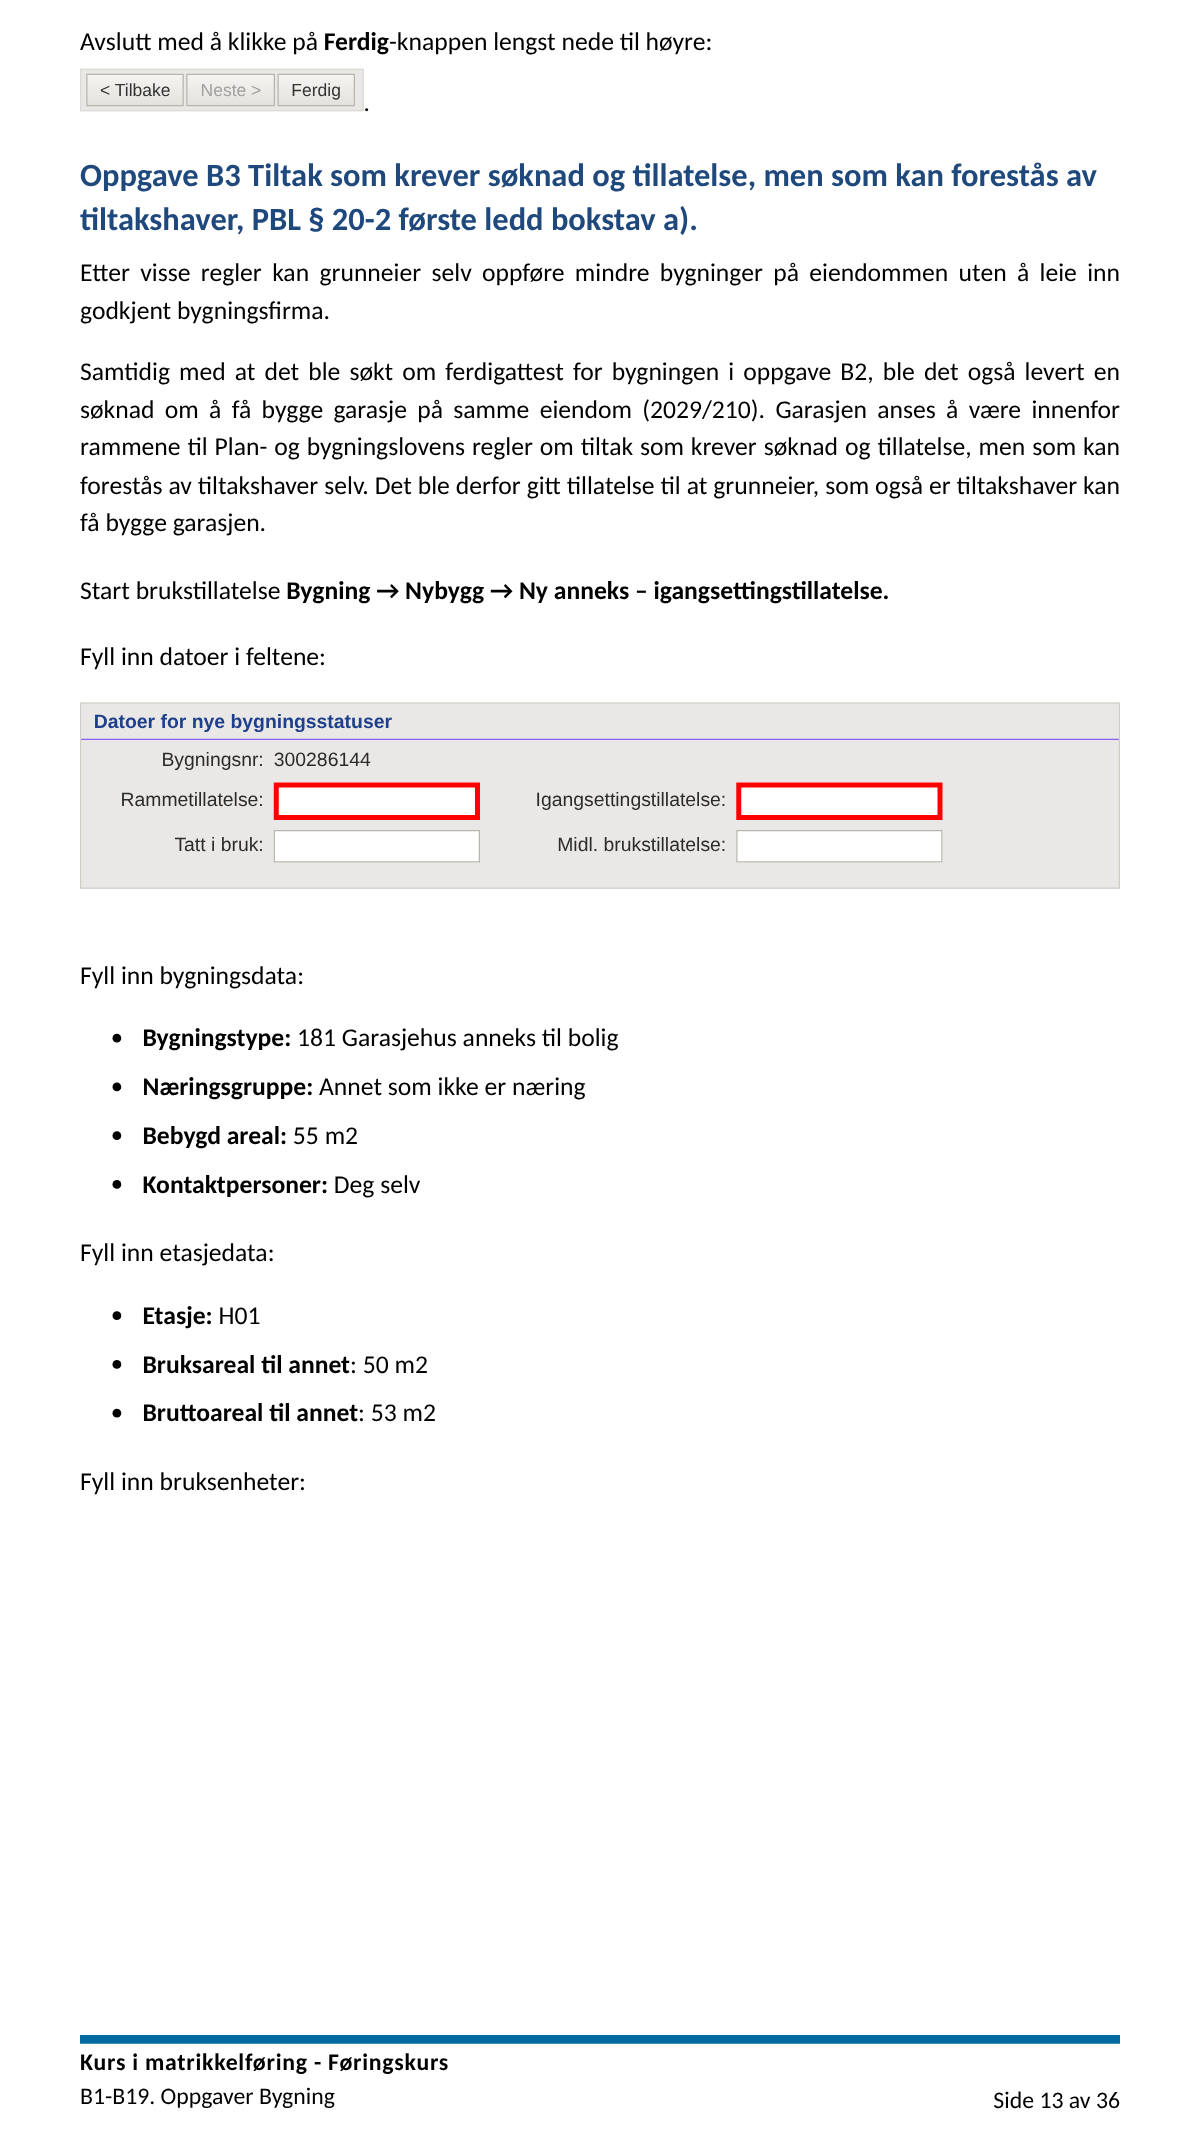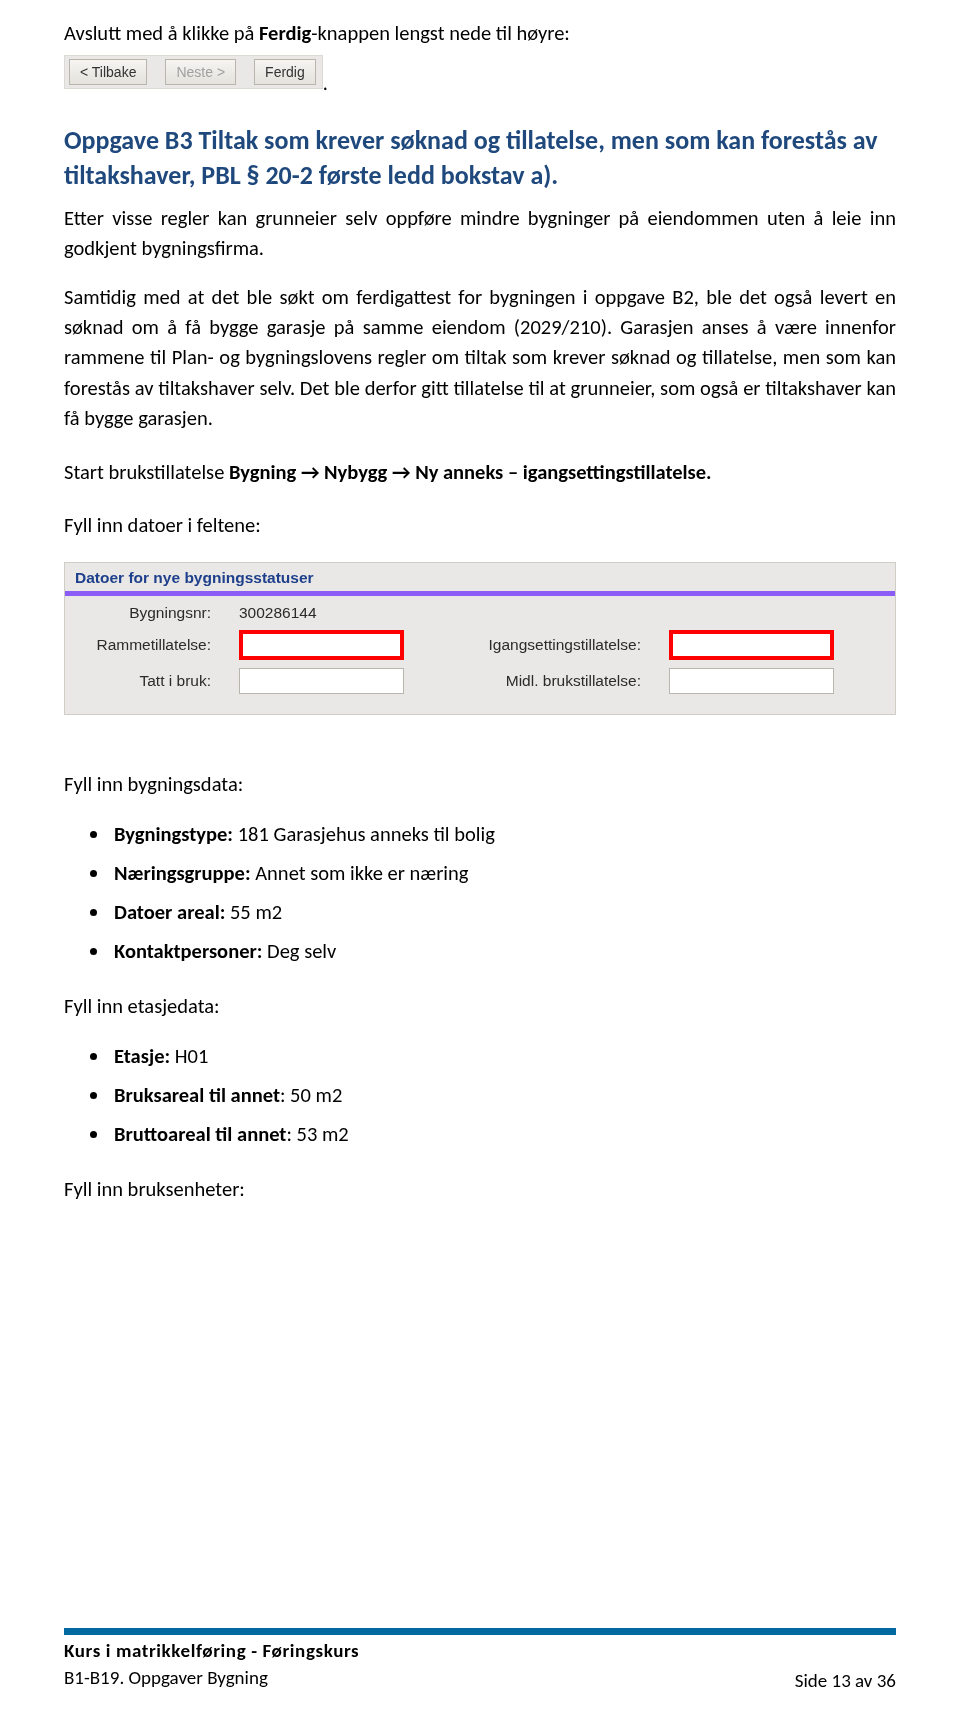--- a/index.html
+++ b/index.html
@@ -13,21 +13,21 @@
     padding: 18px 64px 0 64px;
   }
   .intro-line {
     font-size: 20.5px;
     line-height: 1.5;
     margin-bottom: 6px;
     text-align: justify;
   }
   .wizard-buttons {
     display: inline-flex;
-    gap: 16px;
+    gap: 0;
     background: #e9e8e6;
     padding: 3px 4px;
     border: 1px solid #dcdad5;
     height: 34px;
     align-items: center;
     margin-bottom: 6px;
   }
   .wizard-buttons .btn {
     display: inline-flex;
     align-items: center;
@@ -73,33 +73,32 @@
     padding-bottom: 12px;
     margin-bottom: 54px;
   }
   .panel-header {
     background: #e9e8e6;
     padding: 6px 10px 4px 10px;
     font-family: Tahoma, Arial, sans-serif;
     font-size: 15.5px;
     font-weight: bold;
     color: #1e3f8b;
-    border-bottom: 5px solid #8b5cf6;
+    border-bottom: 1px solid #8b5cf6;
   }
   .panel-body {
     padding: 8px 12px 0 12px;
     font-family: Tahoma, Arial, sans-serif;
     font-size: 15.5px;
     color: #2b2b2b;
   }
   .panel-row {
     display: flex;
     align-items: center;
     margin-bottom: 8px;
-    gap: 20px;
   }
   .panel-label-left {
     width: 142px;
     text-align: right;
     padding-right: 8px;
   }
   .panel-label-right {
     width: 195px;
     text-align: right;
     padding-right: 8px;
@@ -200,21 +199,21 @@
       <div class="panel-label-right">Midl. brukstillatelse:</div>
       <div class="panel-input"></div>
     </div>
   </div>
 </div>
 
 <p class="subhead">Fyll inn bygningsdata:</p>
 <ul class="bullets">
   <li><b>Bygningstype:</b><span> 181 Garasjehus anneks til bolig</span></li>
   <li><b>Næringsgruppe:</b><span> Annet som ikke er næring</span></li>
-  <li><b>Datoer areal:</b><span> 55 m2</span></li>
+  <li><b>Bebygd areal:</b><span> 55 m2</span></li>
   <li><b>Kontaktpersoner:</b><span> Deg selv</span></li>
 </ul>
 
 <p class="subhead">Fyll inn etasjedata:</p>
 <ul class="bullets">
   <li><b>Etasje:</b><span> H01</span></li>
   <li><b>Bruksareal til annet</b><span>: 50 m2</span></li>
   <li><b>Bruttoareal til annet</b><span>: 53 m2</span></li>
 </ul>
 

